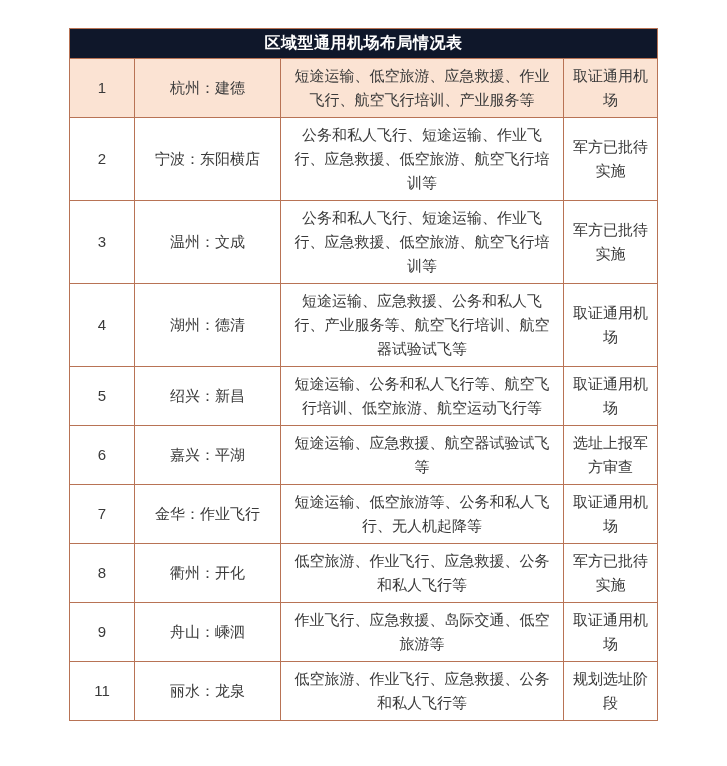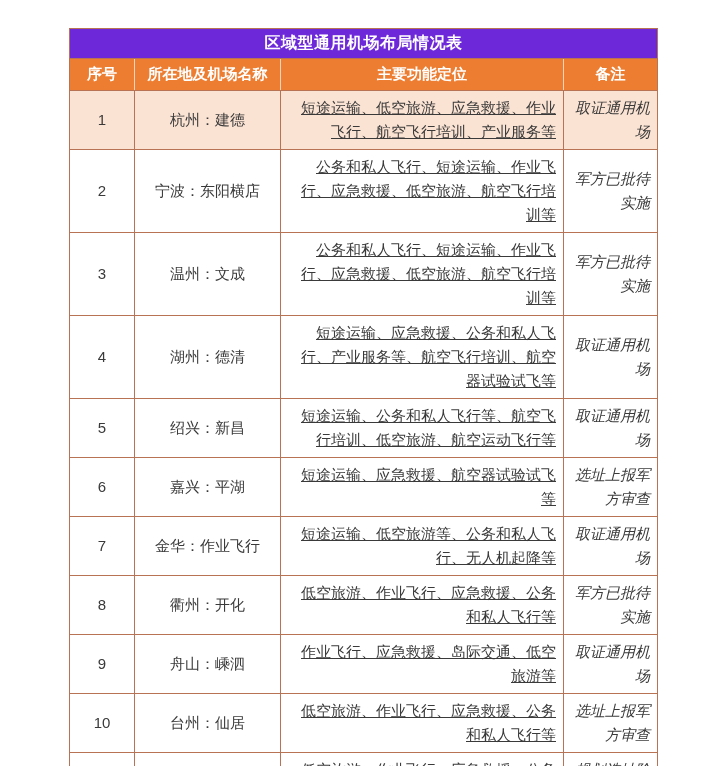--- a/index.html
+++ b/index.html
@@ -25,21 +25,21 @@
   }
   
   col.c-no   { width: 65px; }
   col.c-name { width: 146px; }
   col.c-func { width: 283px; }
   col.c-note { width: 94px; }
 
   th, td { border: 1px solid #b87355; }
 
   th.table-title {
-    background: #6d28d9;
+    background: #0f172a;
     color: #ffffff;
     font-size: 16px;
     font-weight: bold;
     text-align: center;
     height: 30px;
     padding: 4px 6px;
     letter-spacing: 0.5px;
   }
   tr.header-row th {
     background: #ed7d31;
@@ -57,45 +57,39 @@
 
   td {
     font-size: 15px;
     color: #3a3a3a;
     height: 56px;
     line-height: 1.6;
     padding: 5px 7px;
     vertical-align: middle;
   }
   td.no, td.name { text-align: center; }
-  td.func { text-align: right; text-decoration: underline; }
-  td.remark { text-align: right; font-style: italic; }
+  td.func { text-align: center; }
+  td.remark { text-align: center; }
 
   tr.highlight td { background: #fbe3d3; }
 </style>
 </head>
 <body>
 
 <div class="page">
   <table class="airport-table">
     <colgroup>
       <col class="c-no">
       <col class="c-name">
       <col class="c-func">
       <col class="c-note">
     </colgroup>
     <thead>
       <tr>
         <th colspan="4" class="table-title">区域型通用机场布局情况表</th>
-      </tr>
-      <tr class="header-row">
-        <th>序号</th>
-        <th>所在地及机场名称</th>
-        <th>主要功能定位</th>
-        <th>备注</th>
       </tr>
     </thead>
     <tbody>
 
     <tr class="highlight">
           <td class="no">1</td>
           <td class="name">杭州：建德</td>
           <td class="func">短途运输、低空旅游、应急救援、作业飞行、航空飞行培训、产业服务等</td>
           <td class="remark">取证通用机场</td>
         </tr>
@@ -141,26 +135,20 @@
           <td class="func">低空旅游、作业飞行、应急救援、公务和私人飞行等</td>
           <td class="remark">军方已批待实施</td>
         </tr>
         <tr>
           <td class="no">9</td>
           <td class="name">舟山：嵊泗</td>
           <td class="func">作业飞行、应急救援、岛际交通、低空旅游等</td>
           <td class="remark">取证通用机场</td>
         </tr>
         <tr>
-          <td class="no">10</td>
-          <td class="name">台州：仙居</td>
-          <td class="func">低空旅游、作业飞行、应急救援、公务和私人飞行等</td>
-          <td class="remark">选址上报军方审查</td>
-        </tr>
-        <tr>
           <td class="no">11</td>
           <td class="name">丽水：龙泉</td>
           <td class="func">低空旅游、作业飞行、应急救援、公务和私人飞行等</td>
           <td class="remark">规划选址阶段</td>
         </tr>
       </tbody>
   </table>
 </div>
 
 </body></html>

